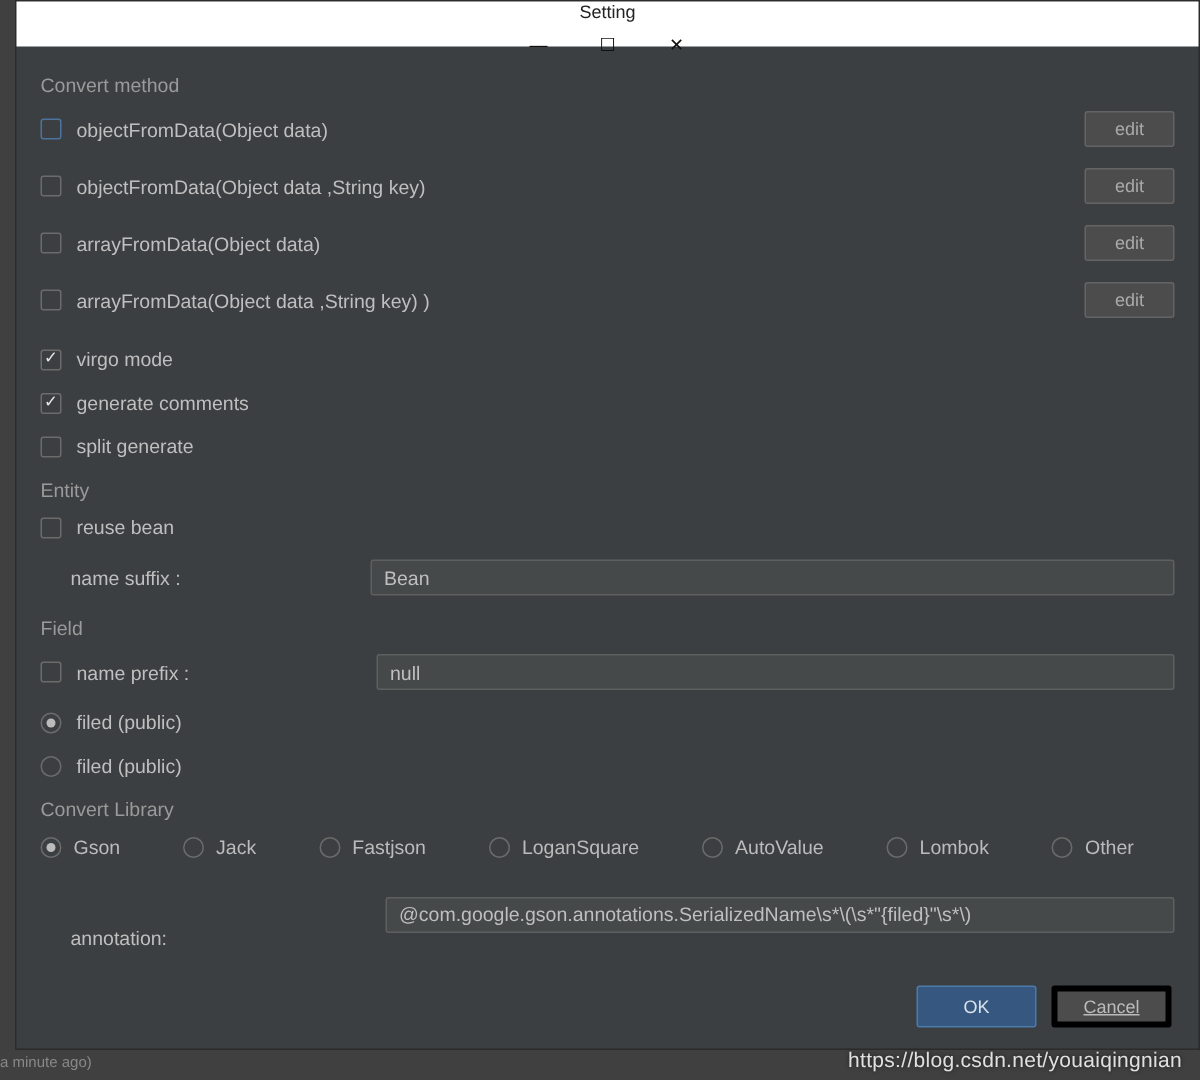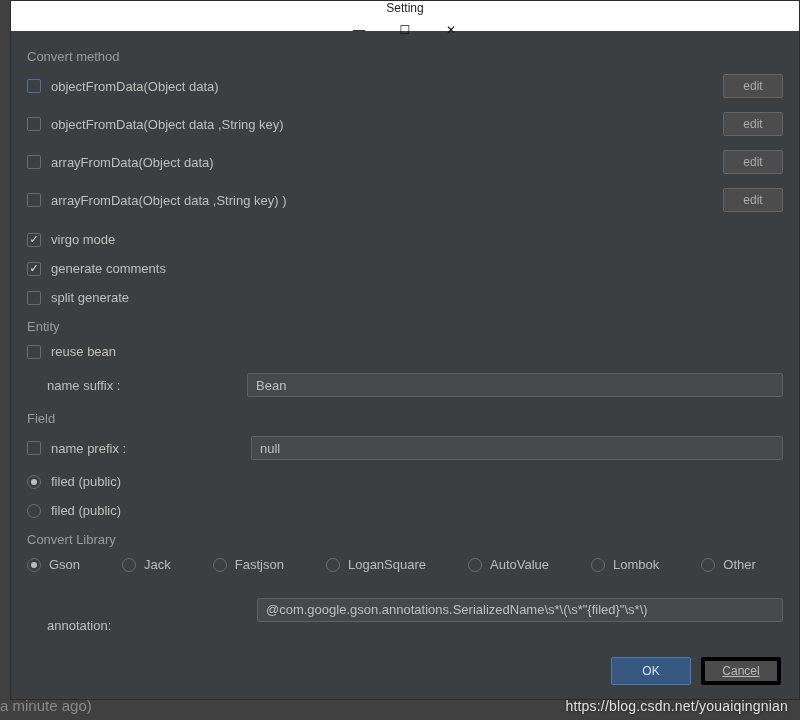--- a/index.html
+++ b/index.html
@@ -27,21 +27,21 @@
   .lib-row { display:flex; align-items:center; gap:0; margin-bottom:14px; }
   .lib-opt { display:flex; align-items:center; margin-right: 42px; }
   .lib-opt .radio { margin-right: 8px; }
   .anno-row { display:flex; align-items:center; }
   .anno-row .label-text { width: 210px; margin-left:20px;margin-top:32px; }
   .footer { position:absolute; bottom: 14px; right: 18px; display:flex; gap:10px; }
   .btn { width:80px; height:28px; display:flex; align-items:center; justify-content:center; font-size:12px; border-radius:2px; cursor:pointer; }
   .btn-primary { background:#365880; border:1px solid #4b7bab; color:#d8e2ec; }
   .btn-secondary { background:#4c4c4c; border:4px solid #000000; color:#bbb;text-decoration:underline; }
   .watermark { position:absolute; right:12px; bottom:6px; color:#e0e0e0; font-size:14px; letter-spacing:0.2px; text-shadow:0 0 3px rgba(0,0,0,0.6); pointer-events:none; }
-  .bg-text { position:absolute; left:0; bottom:6px; color:#888; font-size:15px; }
+  .bg-text { position:absolute; left:0; bottom:6px; color:#888; font-size:10px; }
 </style>
 </head>
 <body>
 
 <div class="window">
   <div class="titlebar">
     <div class="app-icon"></div>
     <div class="title-text">Setting</div>
     <div class="win-controls">
       <div class="win-btn">—</div>

